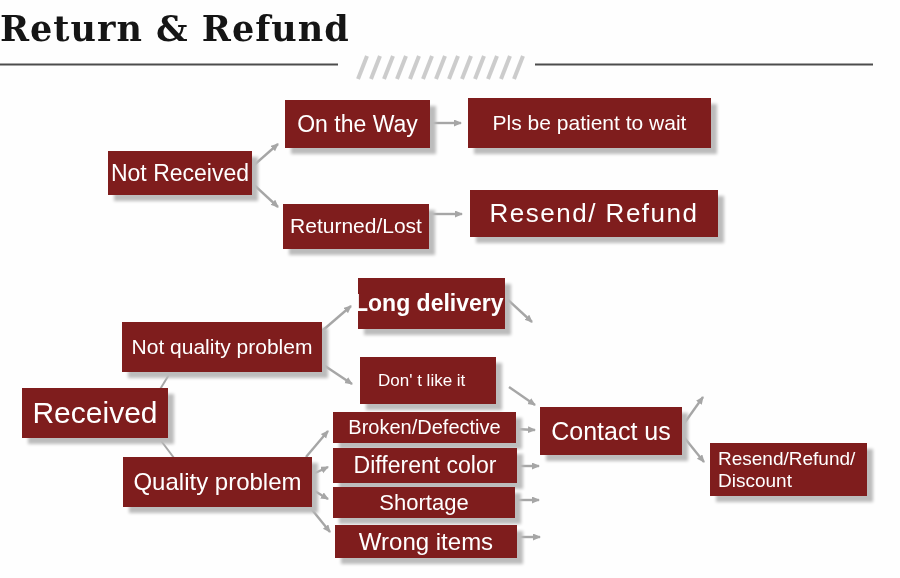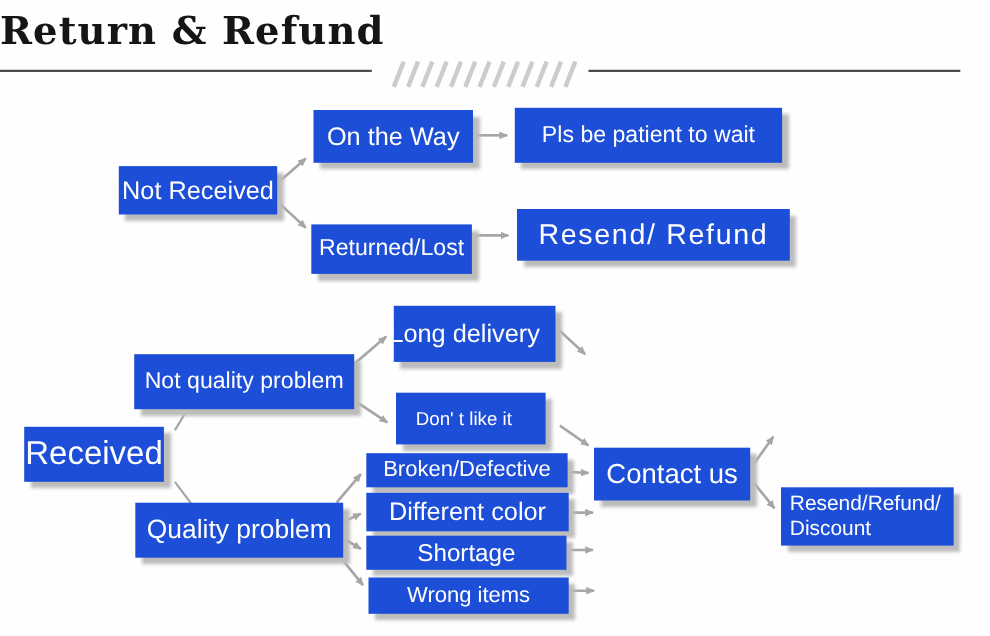--- a/index.html
+++ b/index.html
@@ -7,42 +7,42 @@
     position:relative;width:900px;height:578px;background:#fefefe;
     font-family:"Liberation Sans",sans-serif;overflow:hidden;
   }
   .title{
     position:absolute;left:0;top:8px;width:900px;text-align:left;
     font-family:"DejaVu Serif","Liberation Serif",serif;font-weight:700;
     font-size:35px;color:#151515;letter-spacing:1px;margin:0;
   }
   svg.overlay{position:absolute;left:0;top:0;z-index:1;}
   .node{
-    position:absolute;z-index:2;background:#1d4ed8;color:#ffffff;
+    position:absolute;z-index:2;background:#7f1d1d;color:#ffffff;
     display:flex;align-items:center;justify-content:center;
     box-shadow:6px 6px 3px #bcbcbc;line-height:1.05;
     white-space:nowrap;
   }
   .left{justify-content:flex-start;}
   
   .p-not-received   {left:108px;top:151px;width:144px;height:44px;font-size:23px;}
   .p-on-the-way     {left:285px;top:100px;width:145px;height:48px;font-size:23px;}
   .p-pls-wait       {left:468px;top:98px; width:243px;height:50px;font-size:21px;}
   .p-returned-lost  {left:283px;top:204px;width:146px;height:45px;font-size:21px;}
   .p-resend-refund  {left:470px;top:190px;width:248px;height:47px;font-size:26px;letter-spacing:1.5px;}
-  .p-received       {left:22px; top:388px;width:127px;height:50px;font-size:30px;}
+  .p-received       {left:22px; top:388px;width:146px;height:50px;font-size:30px;}
   .p-not-quality    {left:122px;top:322px;width:200px;height:50px;font-size:21px;}
   .p-quality        {left:123px;top:457px;width:189px;height:50px;font-size:24px;}
   .p-long-delivery  {left:358px;top:278px;width:147px;height:51px;font-size:23px;overflow:hidden;}
-  .p-long-delivery span{margin-left:-4px;}
+  .p-long-delivery span{margin-left:-4px;font-weight:bold;}
   .p-dont-like      {left:360px;top:357px;width:136px;height:47px;font-size:17px;padding-left:18px;box-sizing:border-box;}
   .p-broken         {left:333px;top:412px;width:183px;height:31px;font-size:20px;}
   .p-diff-color     {left:333px;top:448px;width:184px;height:35px;font-size:23px;}
   .p-shortage       {left:333px;top:487px;width:182px;height:31px;font-size:22px;}
-  .p-wrong-items    {left:335px;top:525px;width:182px;height:33px;font-size:20px;}
+  .p-wrong-items    {left:335px;top:525px;width:182px;height:33px;font-size:24px;}
   .p-contact-us     {left:540px;top:407px;width:142px;height:48px;font-size:25px;}
   .p-discount-gifts {left:708px;top:358px;width:158px;height:54px;font-size:21px;}
   .p-rrd            {left:710px;top:443px;width:157px;height:53px;font-size:19px;
                      padding-left:8px;box-sizing:border-box;white-space:pre-line;line-height:1.15;}
 </style>
 </head>
 <body>
 
 <div class="stage">
 

